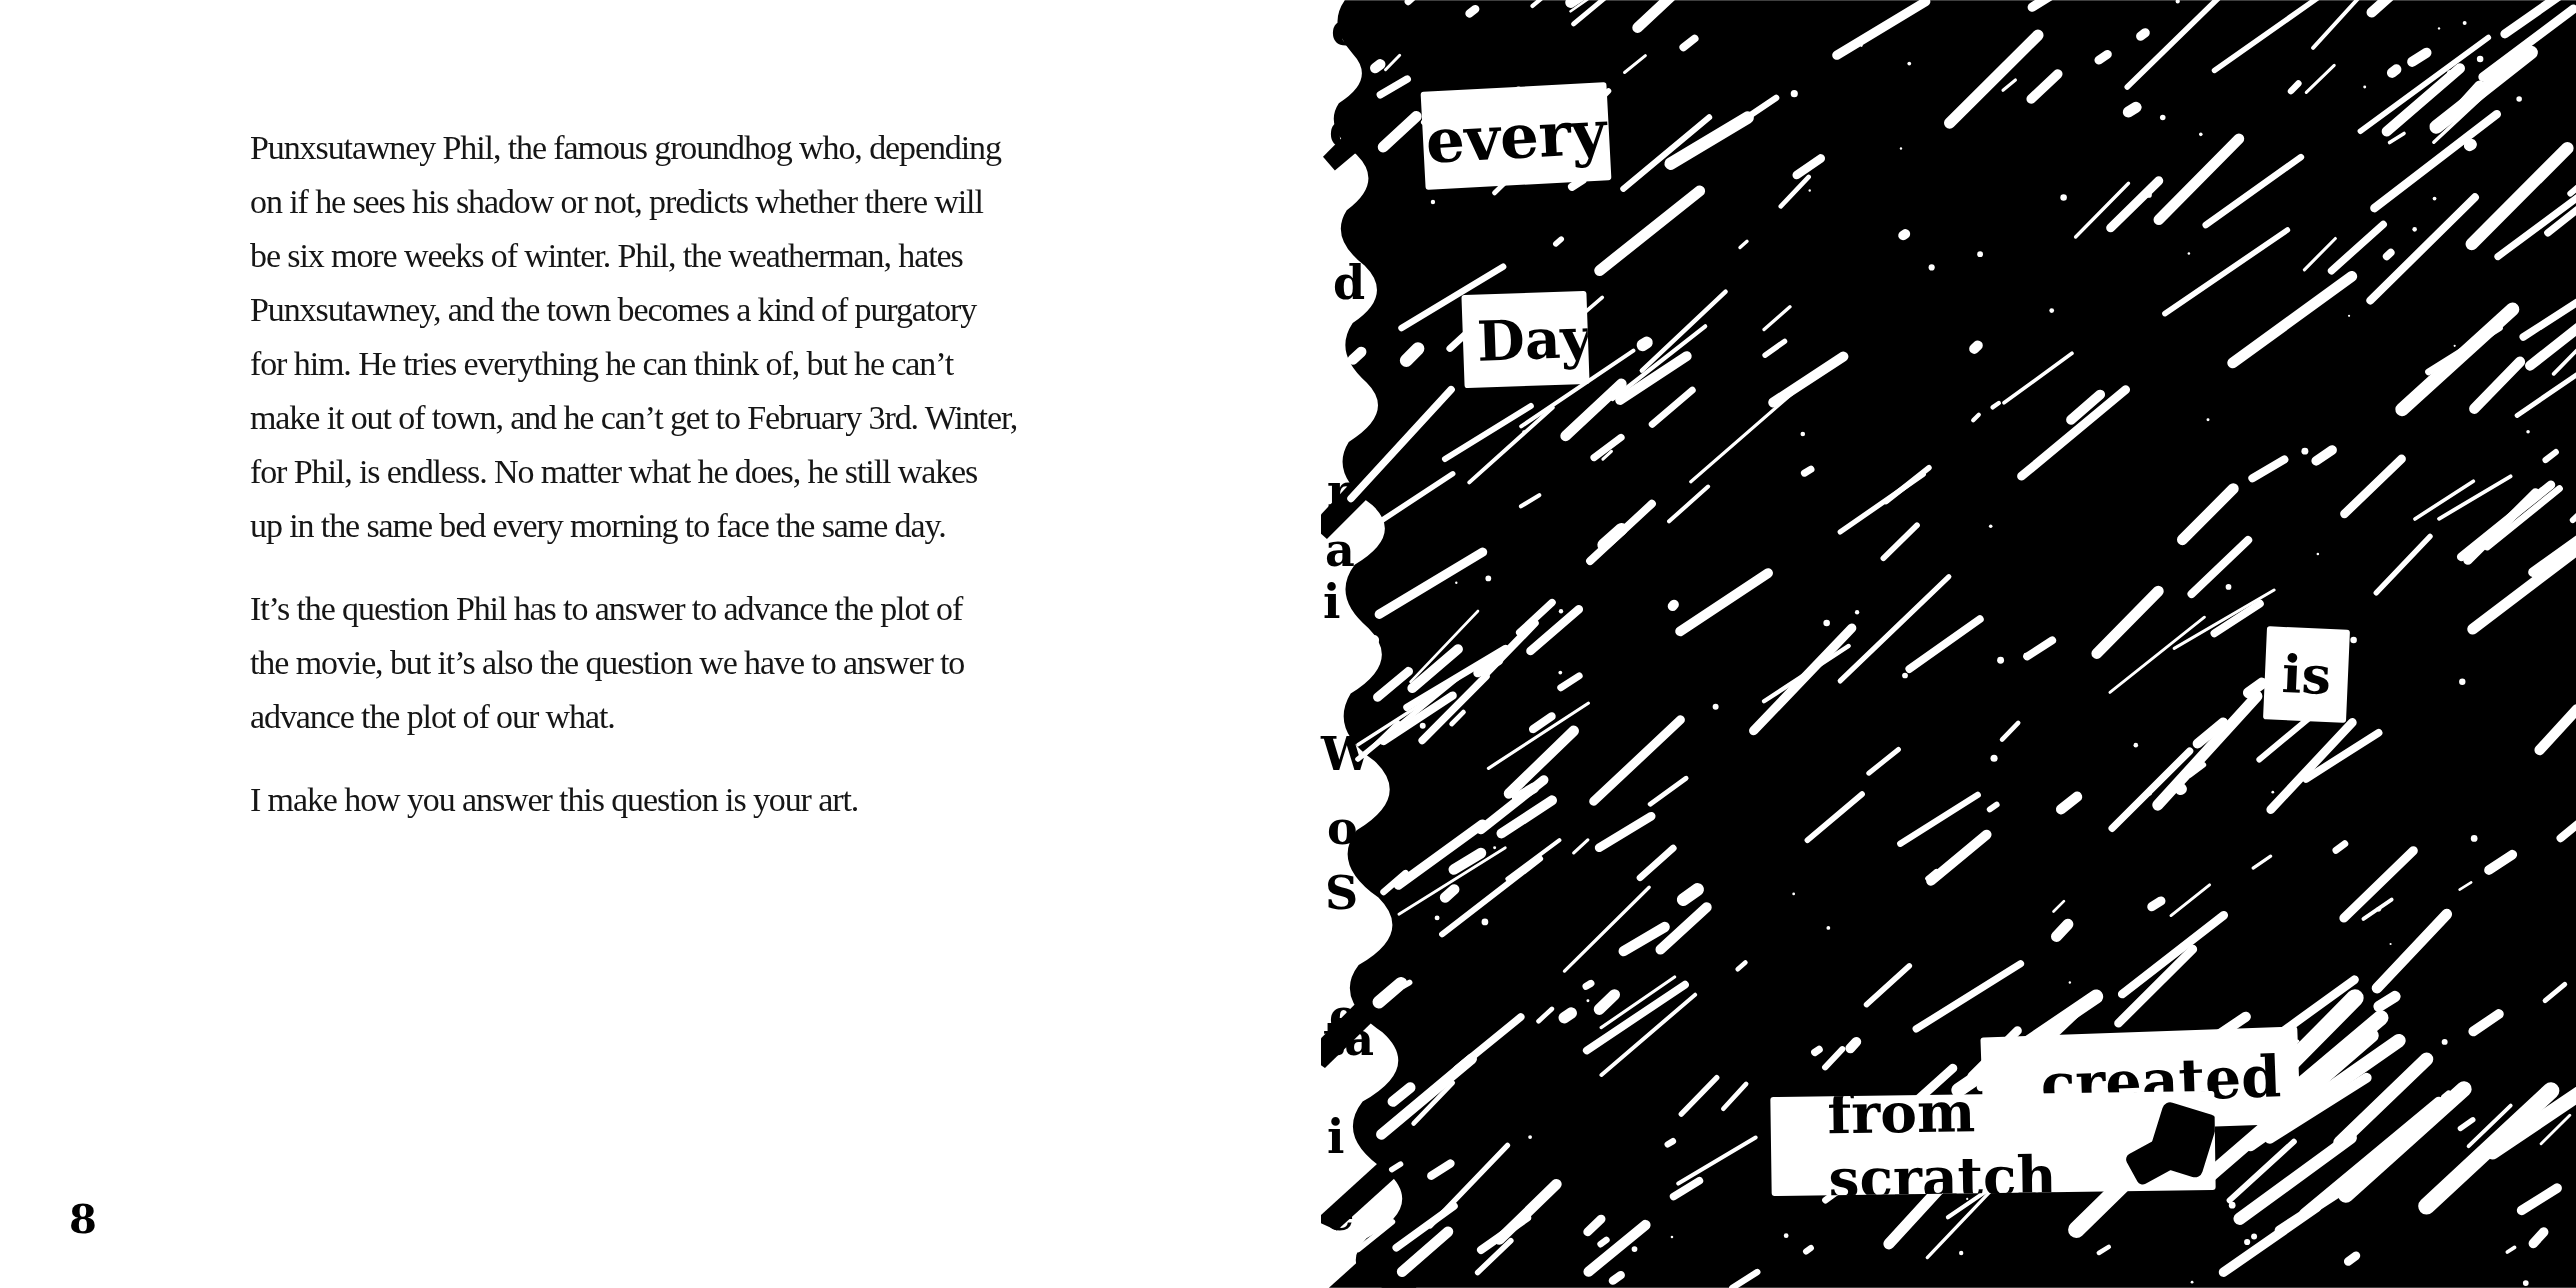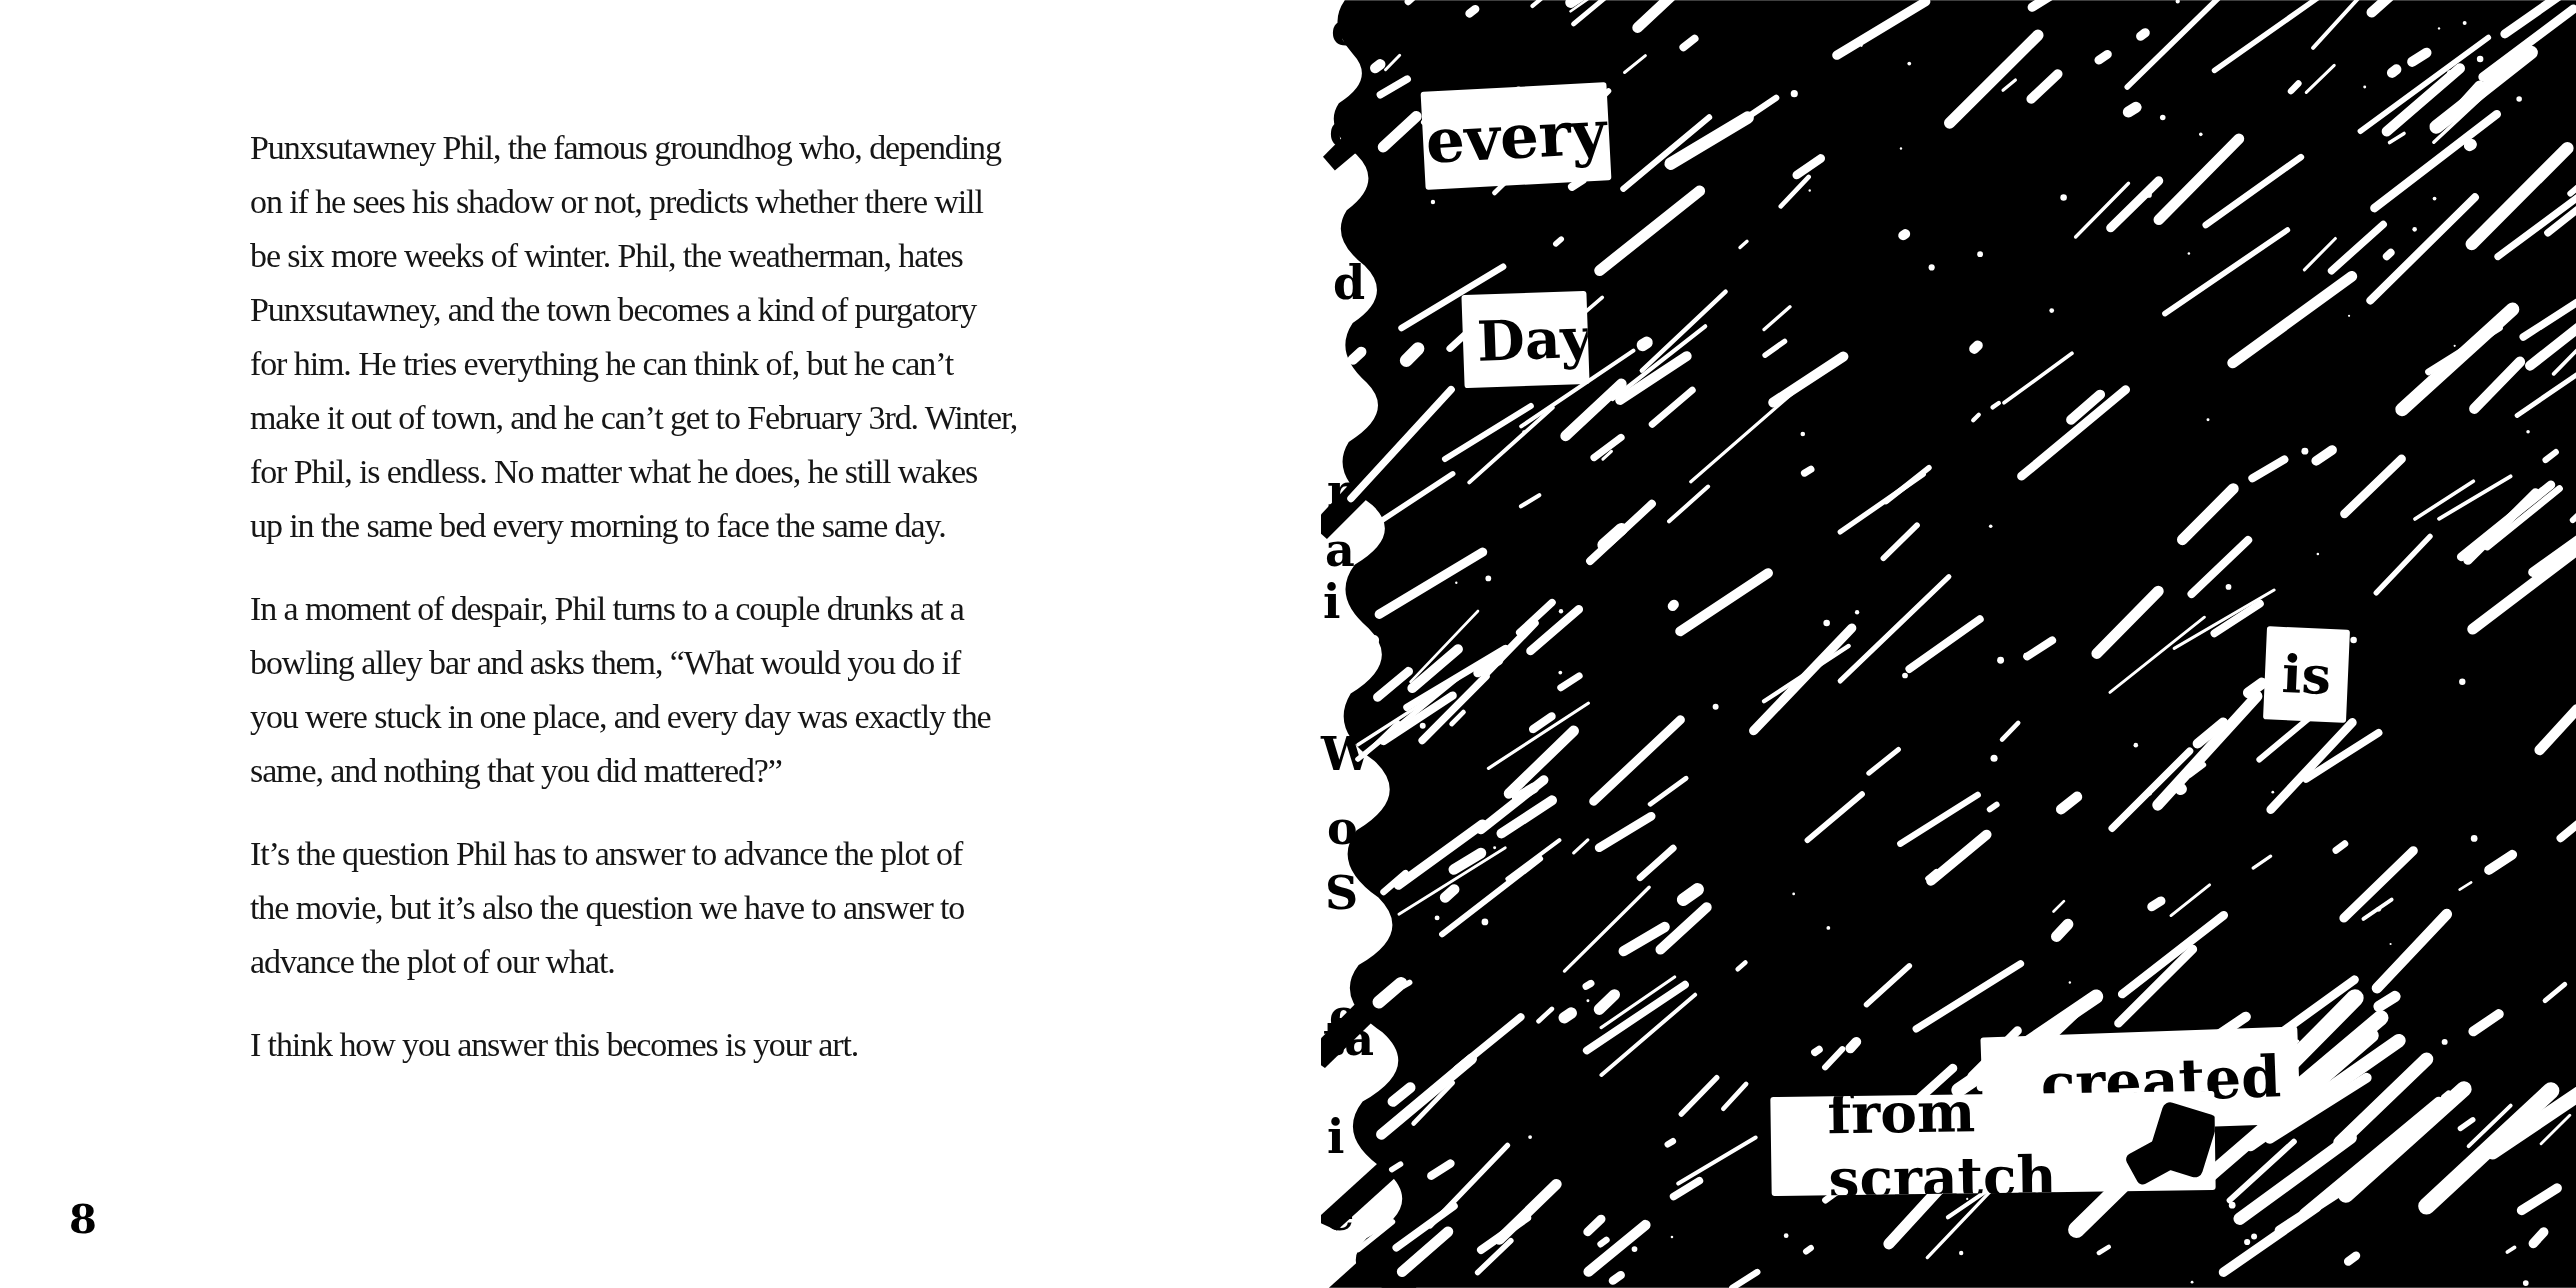--- a/index.html
+++ b/index.html
@@ -51,28 +51,24 @@
   <div class="page-left">
     <div class="text-block">
       <p>Punxsutawney Phil, the famous groundhog who, depending
 on if he sees his shadow or not, predicts whether there will
 be six more weeks of winter. Phil, the weatherman, hates
 Punxsutawney, and the town becomes a kind of purgatory
 for him. He tries everything he can think of, but he can’t
 make it out of town, and he can’t get to February 3rd. Winter,
 for Phil, is endless. No matter what he does, he still wakes
 up in the same bed every morning to face the same day.</p>
-      <p>In a moment of despair, Phil turns to a couple drunks at a
-bowling alley bar and asks them, “What would you do if
-you were stuck in one place, and every day was exactly the
-same, and nothing that you did mattered?”</p>
       <p>It’s the question Phil has to answer to advance the plot of
 the movie, but it’s also the question we have to answer to
 advance the plot of our what.</p>
-      <p>I think how you answer this becomes is your art.</p>
+      <p>I make how you answer this question is your art.</p>
     </div>
     <div class="page-number">8</div>
   </div>
 
   <div class="page-right">
 
     <span class="edge-fragment" style="left:10px;top:6px">e</span>
     <span class="edge-fragment" style="left:8px;top:107px">g</span>
     <span class="edge-fragment" style="left:12px;top:260px">d</span>
     <span class="edge-fragment" style="left:6px;top:468px">r</span>

